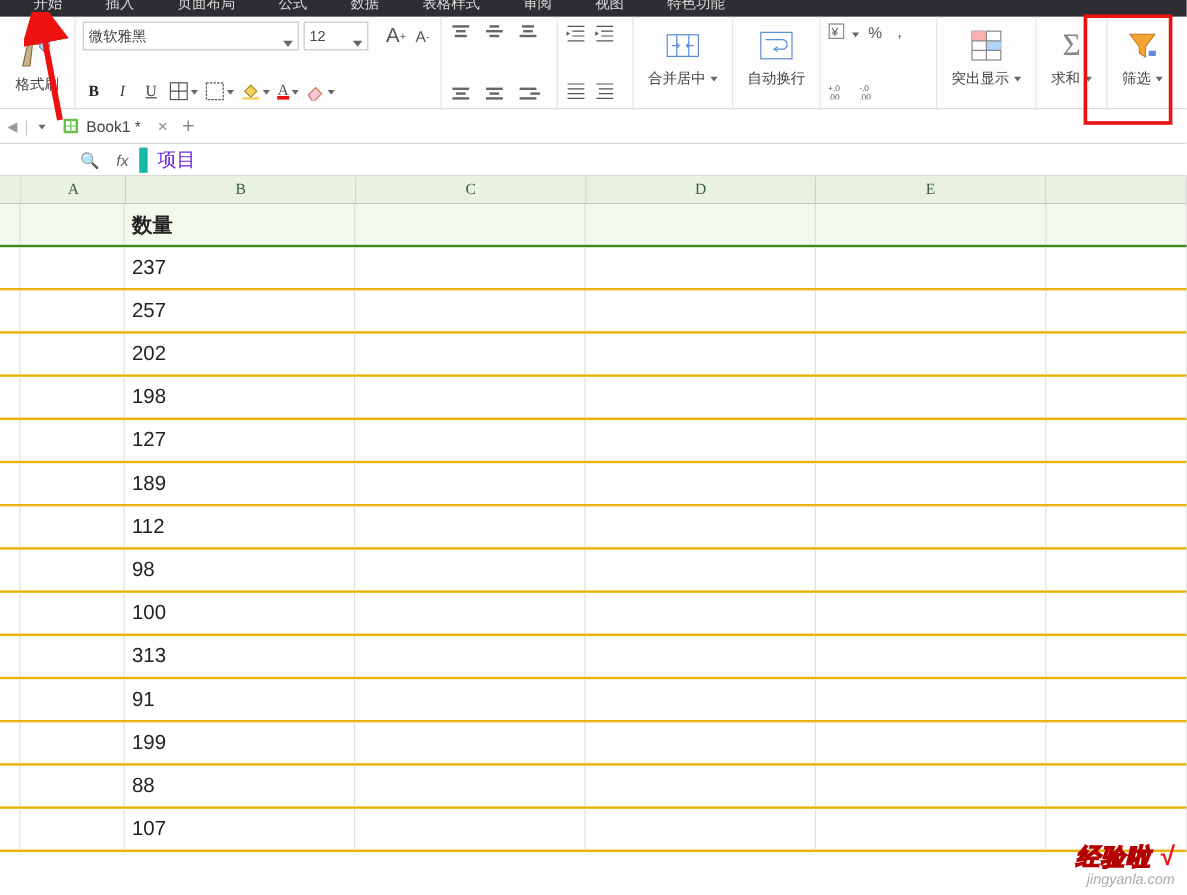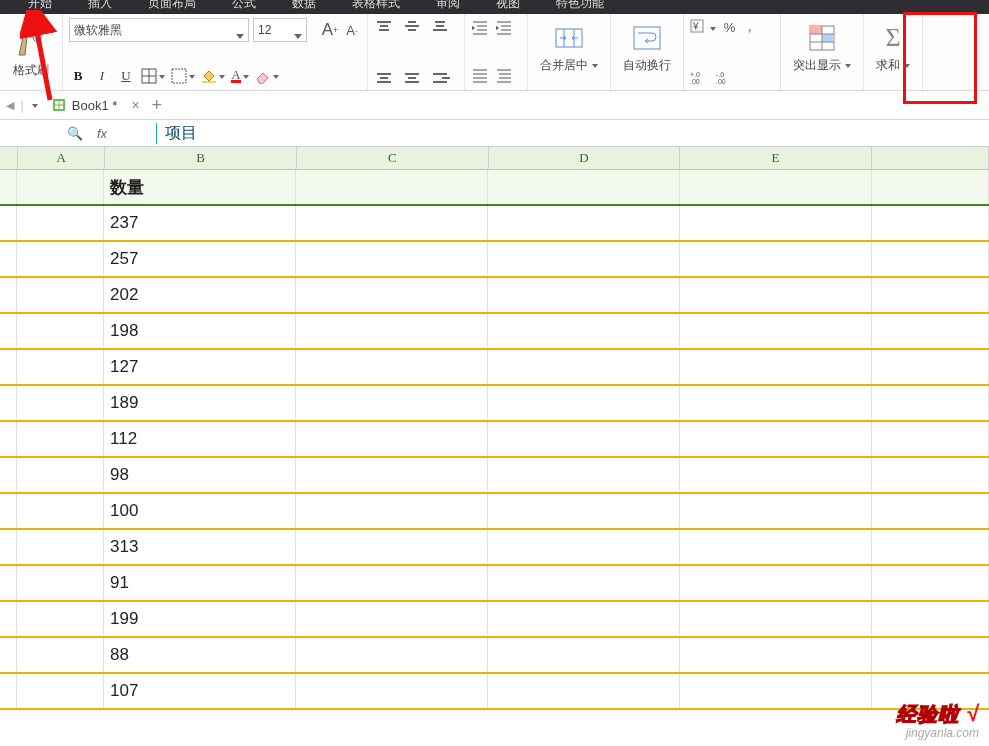--- a/index.html
+++ b/index.html
@@ -39,21 +39,21 @@
 .doctabs {height:28px;background:#fff;border-bottom:1px solid #d8d8d8;display:flex;align-items:center;font-size:13px;color:#444;padding-left:6px;gap:6px;}
 .doctab {display:flex;align-items:center;gap:6px;padding:0 8px;height:26px;}
 .doctab svg{width:14px;height:14px;}
 .closex {font-size:14px;color:#888;}
 
 
 .fbar {height:26px;display:flex;align-items:center;border-bottom:1px solid #d0d0d0;font-size:14px;}
 .fbar .namebox{width:62px;text-align:center;color:#666;}
 .fbar .fx{width:28px;text-align:center;font-style:italic;color:#666;font-size:13px;}
 .fbar .glass{width:26px;text-align:center;color:#888;font-size:13px;}
-.fbar .val{flex:1;border-left:1px solid #14b8a6;padding-left:8px;color:#0c4a6e;font-size:16px;margin-left:40px;}
+.fbar .val{flex:1;border-left:7px solid #14b8a6;padding-left:8px;color:#6d28d9;font-size:16px;}
 
 
 .sheet {position:relative;}
 .colhead{display:flex;height:22px;border-bottom:1px solid #c0c0c0;}
 .ch{border-right:1px solid #d0d0d0;background:#e9f2df;text-align:center;font-size:13px;color:#3c5a3c;font-family:"Times New Roman",serif;display:flex;align-items:center;justify-content:center;}
 .ch0{width:17px;background:#e9f2df;}
 .chA{width:87px;}
 .chB{width:192px;}
 .chC{width:192px;}
 .chD{width:192px;}
@@ -329,20 +329,34 @@
       <div class="ic">
             <span class="sigma">Σ</span>
           </div>
       <div class="lbl">
             <span>求和</span>
             <span class="carets"></span>
           </div>
     </div>
   </div>
 
+  <div class="rgrp" style="border-right:none;">
+    <div class="stackbtn funnel">
+      <div class="ic">
+        <svg width="28" height="30" viewBox="0 0 28 30">
+              <path d="M2 4h24l-9 12v10l-6-4V16z" fill="#f4a532" stroke="#c9791a"></path>
+              <rect x="20" y="20" width="7" height="5" fill="#5b8dd6" rx="1"></rect>
+            </svg>
+      </div>
+      <div class="lbl">
+            <span>筛选</span>
+            <span class="carets"></span>
+          </div>
+    </div>
+  </div>
 
   <svg class="arrow" width="40" height="100">
     <defs>
           <marker id="ah" markerWidth="8" markerHeight="8" refX="4" refY="4" orient="auto">
             <path d="M0 0L8 4L0 8z" fill="#e11"></path>
           </marker>
         </defs>
     <line x1="30" y1="90" x2="14" y2="6" stroke="#e11" stroke-width="5" marker-end="url(#ah)"></line>
   </svg>
 </div>

